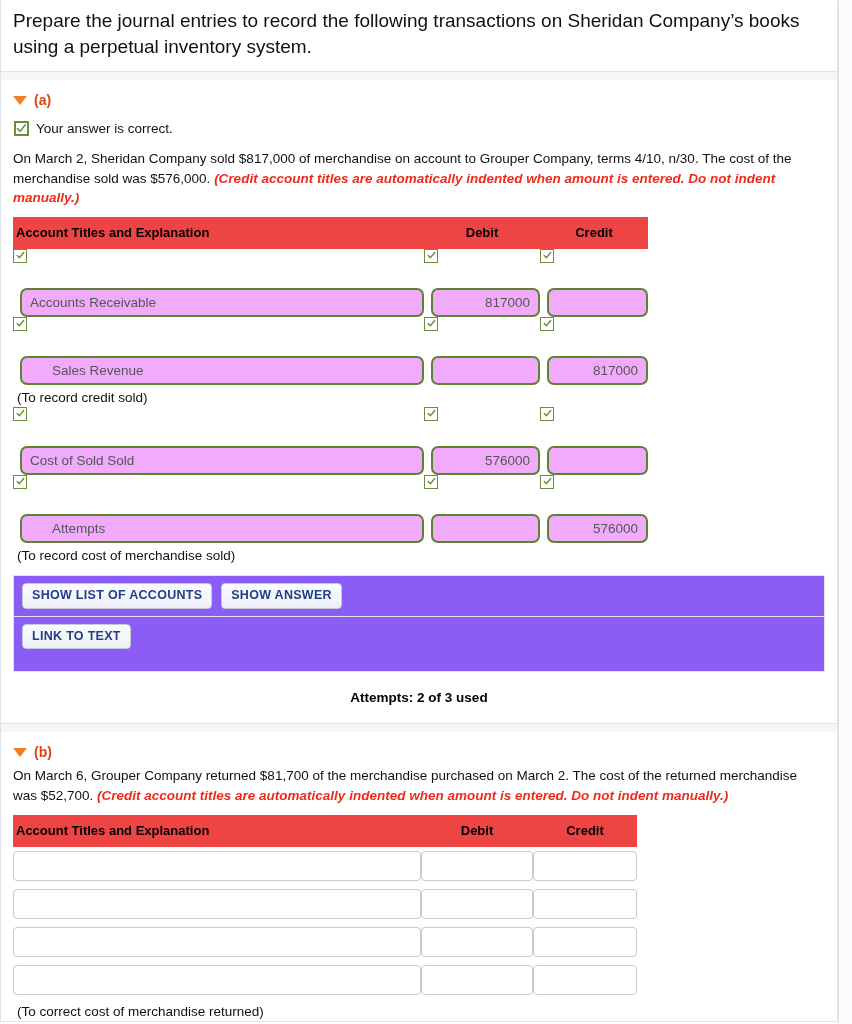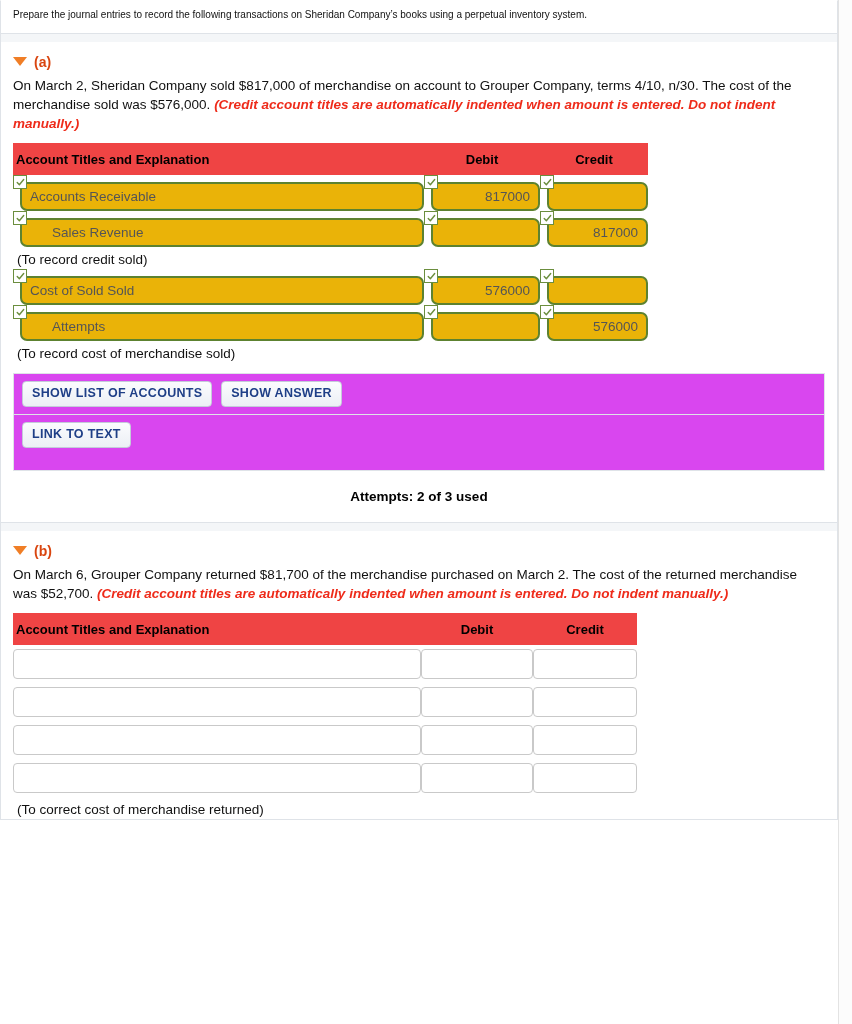--- a/index.html
+++ b/index.html
@@ -62,21 +62,21 @@
     border-right: 1px solid #dfe3e8;
     box-sizing: border-box;
   }
 
   
   #prompt-panel {
     padding: 7px 18px 11px 12px;
   }
   .prompt-text {
     line-height: 1.38;
-    font-size: 10px;
+    font-size: 19px;
     color: #111;
   }
 
   
   .section {
     padding: 0 12px 0 12px;
   }
   .section-header {
     display: flex;
     align-items: center;
@@ -164,28 +164,29 @@
 
   
   .ginput-wrap {
     position: relative;
     padding-top: 7px;
     padding-left: 7px;
   }
   .ginput {
     border: 2px solid #5d8230;
     border-radius: 7px;
-    background: #eab308;
+    background: #f0abfc;
     height: 29px;
     box-sizing: border-box;
     display: flex;
     align-items: center;
     font-size: 13.5px;
     color: #555555;
     padding: 0 8px;
+    margin-top: 32px;
   }
   .ginput.num { justify-content: flex-end; }
   .ginput.indent { padding-left: 30px; }
 
   .vbadge {
     position: absolute;
     left: 0;
     top: 0;
     width: 14px;
     height: 14px;
@@ -211,21 +212,21 @@
 
   .memo {
     font-size: 13.5px;
     color: #111;
     padding: 5px 0 2px 4px;
   }
 
   
   .btn-bar {
     border: 1px solid #dfe3e8;
-    background: #d946ef;
+    background: #8b5cf6;
     box-sizing: border-box;
     padding: 7px 8px;
   }
   .btn-bar + .btn-bar { border-top: none; }
   .btn-bar.tall { padding-bottom: 22px; }
   .ui-btn {
     display: inline-block;
     font-family: "Liberation Sans", sans-serif;
     font-weight: bold;
     font-size: 12.5px;
@@ -264,20 +265,28 @@
     <div class="panel-gap"></div>
 
     <div class="panel">
       <div class="section">
 
         <div class="section-header">
           <span class="tri-down"></span>
           <span class="section-label">(a)</span>
         </div>
 
+        <div class="correct-row">
+          <span class="check-box">
+            <svg width="11" height="11" viewBox="0 0 11 11" aria-hidden="true">
+              <path d="M1.5 5.6 L4.1 8.3 L9.4 1.8" fill="none" stroke="#6b8e3e" stroke-width="1.6" stroke-linecap="round" stroke-linejoin="round"></path>
+            </svg>
+          </span>
+          <span class="correct-text">Your answer is correct.</span>
+        </div>
 
         <div class="q-text"><span>On March 2, Sheridan Company sold $817,000 of merchandise on account to Grouper Company, terms 4/10, n/30. The cost of the merchandise sold was $576,000. </span><span class="red-note">(Credit account titles are automatically indented when amount is entered. Do not indent manually.)</span></div>
 
         <table class="jtable wide">
           <colgroup>
             <col style="width:411px">
             <col style="width:116px">
             <col style="width:108px">
           </colgroup>
           <thead>

